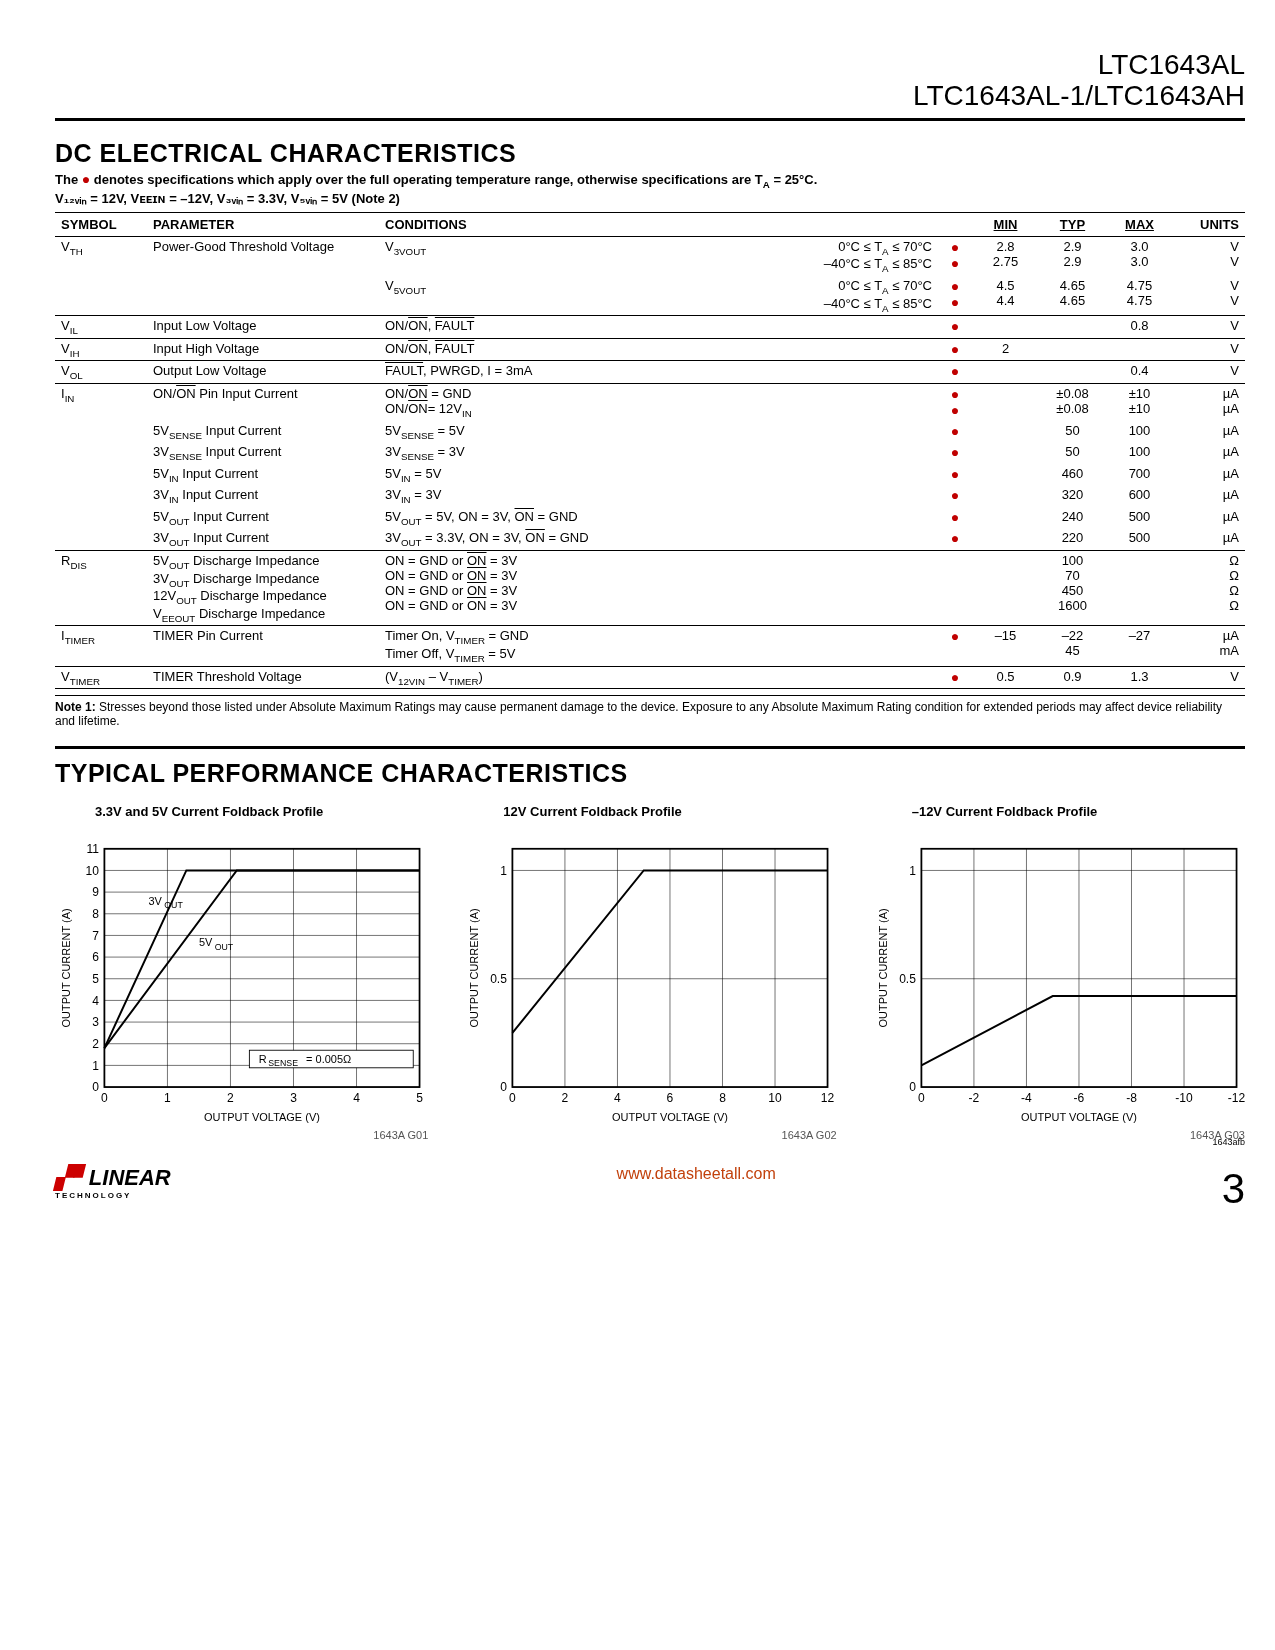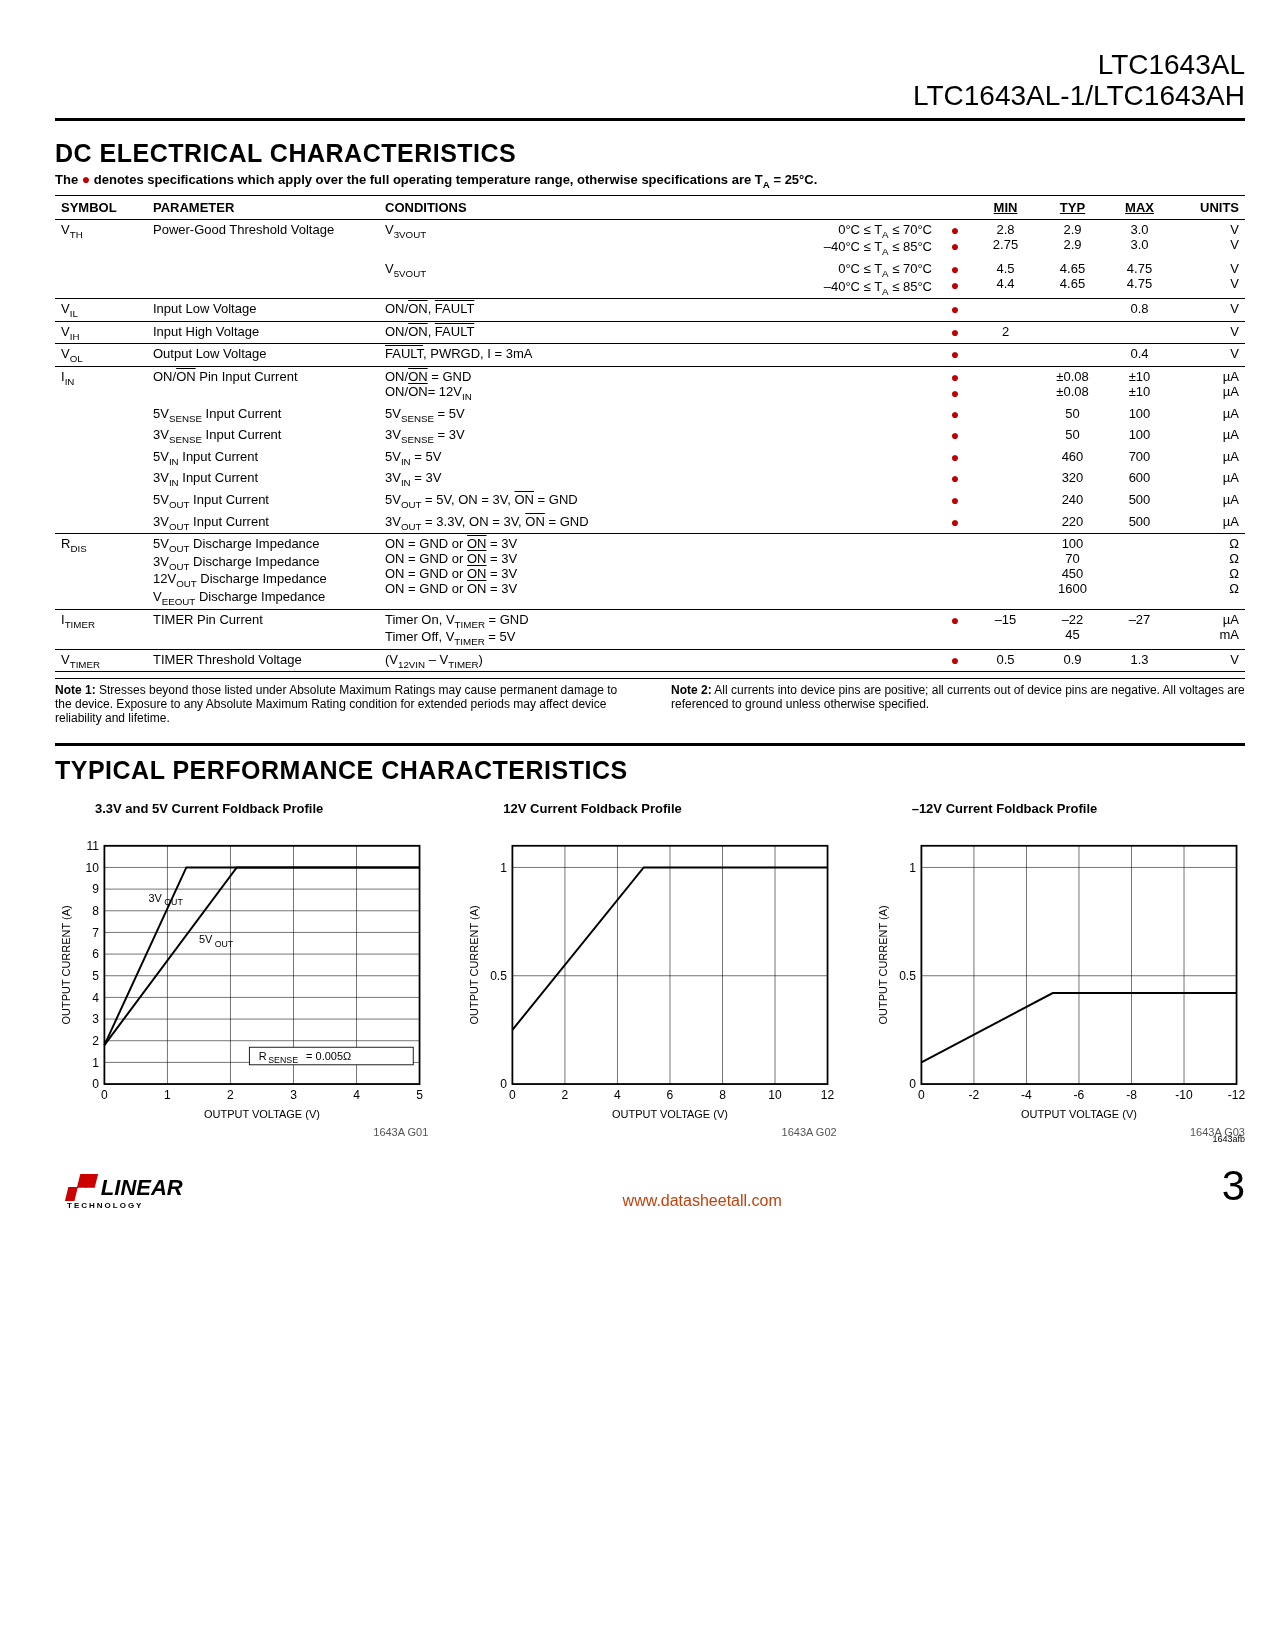--- a/index.html
+++ b/index.html
@@ -15,25 +15,25 @@
   table.dc td { border-top:0.5px solid #000; padding:2px 6px; vertical-align:top; }
   table.dc tr.cont td { border-top:none; }
   table.dc td.r { text-align:right; }
   table.dc td.c { text-align:center; }
   .bul { color:#c00000; font-size:14px; }
   .ov { text-decoration:overline;margin-top:44px; }
   sub { font-size:0.75em; }
   .notes { display:flex; gap:42px; font-size:12px; margin-top:6px; border-top:1.5px solid #000;}
   .notes > div { flex:1; padding-top:4px;}
   .mid-rule { border-top:3px solid #000; margin:18px 0 10px 0; }
-  .charts { display:flex; gap:35px; margin-top:16px; }
+  .charts { display:flex; gap:35px; margin-top:16px;justify-content:flex-end; }
   .chart { flex:1; }
   .chart-title { font-weight:bold; font-size:13px; margin-bottom:4px; min-height:32px; padding-left:40px;}
   .chart-code { text-align:right; font-size:11px; color:#555; }
-  .footer { display:flex; align-items:flex-end; justify-content:space-between; margin-top:18px;margin-left:12px; }
+  .footer { display:flex; justify-content:space-between; margin-top:18px; }
   .logo { font-family: Arial, sans-serif; font-weight:bold; font-size:22px; font-style:italic; }
   .logo .lt { color:#c00; }
   .logo .sub { display:block; font-size:8px; letter-spacing:2px; font-style:normal; color:#000;}
   .url { color:#c2410c; font-size:16px; }
   .pnum { font-size:42px; font-weight:normal; }
   .rev { font-size:9px; text-align:right; margin-top:-4px;}
 </style>
 </head>
 <body>
 
@@ -41,20 +41,21 @@
   <div class="top-title">
     <div>LTC1643AL</div>
     <div>LTC1643AL-1/LTC1643AH</div>
   </div>
   <div class="top-rule"></div>
 
   <div class="section-h">DC ELECTRICAL CHARACTERISTICS</div>
   <div class="cond-line">
     <span>The </span><span class="bul">●</span><span> denotes specifications which apply over the full operating temperature range, otherwise specifications are T</span><sub>A</sub><span> = 25°C.</span>
   </div>
+  <div class="cond-line">V₁₂ᵥᵢₙ = 12V, Vᴇᴇɪɴ = –12V, V₃ᵥᵢₙ = 3.3V, V₅ᵥᵢₙ = 5V (Note 2)</div>
 
   <table class="dc">
     <thead>
         <tr>
       <th style="width:80px">SYMBOL</th>
       <th style="width:220px">PARAMETER</th>
       <th>CONDITIONS</th>
       <th style="width:150px"></th>
       <th class="c" style="width:22px"></th>
       <th class="c" style="width:55px">MIN</th>
@@ -227,21 +228,20 @@
           <td class="c" style="border-bottom: 1.5px solid rgb(0, 0, 0);">0.5</td>
           <td class="c" style="border-bottom: 1.5px solid rgb(0, 0, 0);">0.9</td>
           <td class="c" style="border-bottom: 1.5px solid rgb(0, 0, 0);">1.3</td>
           <td class="r" style="border-bottom: 1.5px solid rgb(0, 0, 0);">V</td>
         </tr>
       </tbody>
   </table>
 
   <div class="notes">
     <div><b>Note 1:</b><span> Stresses beyond those listed under Absolute Maximum Ratings may cause permanent damage to the device. Exposure to any Absolute Maximum Rating condition for extended periods may affect device reliability and lifetime.</span></div>
-    <div><b>Note 2:</b><span> All currents into device pins are positive; all currents out of device pins are negative. All voltages are referenced to ground unless otherwise specified.</span></div>
   </div>
 
   <div class="mid-rule"></div>
   <div class="section-h">TYPICAL PERFORMANCE CHARACTERISTICS</div>
 
   <div class="charts" id="charts">
       <div class="chart"><div class="chart-title">3.3V and 5V Current Foldback Profile</div><svg viewBox="0 0 340 260" width="100%">
           <rect x="45" y="8" width="287" height="217" fill="none" stroke="#000" stroke-width="1.6"></rect>
           <line x1="45" y1="8" x2="45" y2="225" stroke="#000" stroke-width="0.5"></line>
           <text x="45" y="239" font-size="11" text-anchor="middle">0</text>

